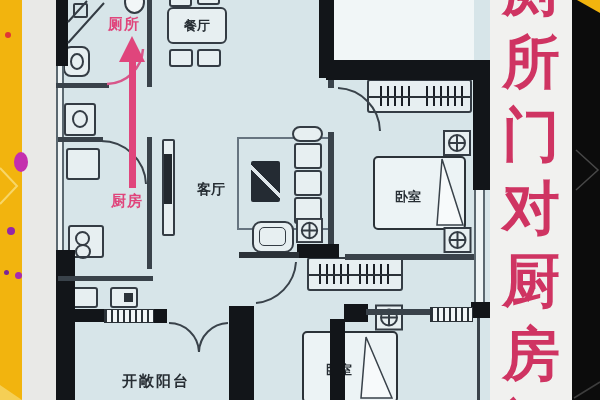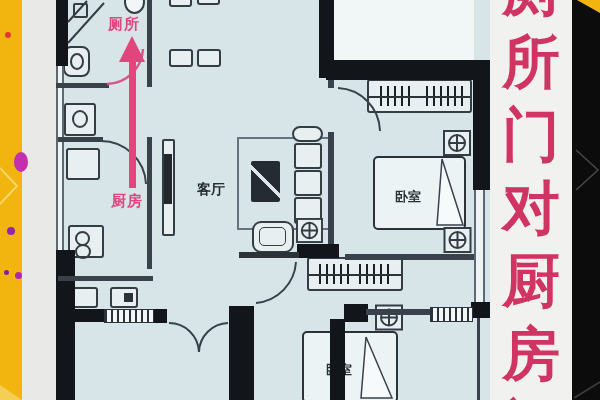--- a/index.html
+++ b/index.html
@@ -59,20 +59,23 @@
       <div class="abs furn" style="left:2px;top:71px;width:28px;height:27px;"></div>
     </div>
     <div class="abs furn" style="left:196px;top:221px;width:42px;height:32px;border-radius:9px;">
       <div class="abs furn furn-plain" style="left:5px;top:4px;width:27px;height:19px;border-radius:5px;border-width:1.5px;"></div>
     </div>
 
     <div class="abs chair" style="left:113px;top:-9px;width:23px;height:16px;"></div>
     <div class="abs chair" style="left:141px;top:-11px;width:23px;height:16px;"></div>
     <div class="abs chair" style="left:113px;top:49px;width:24px;height:18px;"></div>
     <div class="abs chair" style="left:141px;top:49px;width:24px;height:18px;"></div>
+    <div class="abs furn" style="left:111px;top:7px;width:60px;height:37px;border-radius:6px;border-width:2.5px;display:flex;align-items:center;justify-content:center;">
+      <span class="room-label" style="font-size:13px;">餐厅</span>
+    </div>
 
     <div class="abs furn furn-plain" style="left:17px;top:3px;width:15px;height:15px;border-radius:2px;"></div>
     <div class="abs furn" style="left:7px;top:46px;width:27px;height:31px;border-radius:8px;">
       <div class="abs" style="left:5px;top:5px;width:14px;height:17px;border:2px solid #343c44;border-radius:50%;box-sizing:border-box;"></div>
     </div>
     <div class="abs" style="left:68px;top:-10px;width:21px;height:24px;border:2.5px solid #343c44;border-radius:50%;box-sizing:border-box;background:#f2f6f7;"></div>
 
     <div class="abs furn" style="left:8px;top:103px;width:32px;height:33px;">
       <div class="abs" style="left:6px;top:5px;width:16px;height:18px;border:2px solid #343c44;border-radius:50%;box-sizing:border-box;"></div>
     </div>
@@ -164,20 +167,21 @@
       <path d="M386,159 L407,225 L381,225 Z" fill="#f7fafb" stroke="#39424a" stroke-width="1.5"></path>
       <path d="M310,337 L336,398 L305,398 Z" fill="#f7fafb" stroke="#39424a" stroke-width="1.5"></path>
     </svg>
 
     <div class="abs arrow-shaft" style="left:73px;top:60px;width:7px;height:128px;"></div>
     <div class="abs arrow-head" style="left:63px;top:36px;"></div>
 
     <span class="abs pink-label" style="left:52px;top:15px;font-family:'Liberation Serif',serif;">厕所</span>
     <span class="abs pink-label" style="left:55px;top:192px;font-family:'Liberation Serif',serif;">厨房</span>
     <span class="abs room-label" style="left:141px;top:181px;font-size:14px;z-index:12;">客厅</span>
+    <span class="abs room-label" style="left:66px;top:372px;font-size:15px;letter-spacing:2px;z-index:12;">开敞阳台</span>
   </div>
 
   <div class="abs strip-yellow">
     <div class="abs" style="left:5px;top:32px;width:6px;height:6px;border-radius:50%;background:#e03636;"></div>
     <div class="abs" style="left:14px;top:152px;width:14px;height:20px;border-radius:50%;background:#c42fae;"></div>
     <div class="abs" style="left:7px;top:227px;width:8px;height:8px;border-radius:50%;background:#9427a8;"></div>
     <div class="abs" style="left:4px;top:270px;width:5px;height:5px;border-radius:50%;background:#7c2596;"></div>
     <div class="abs" style="left:15px;top:272px;width:7px;height:7px;border-radius:50%;background:#a62bb0;"></div>
     <svg class="abs" style="left:0;top:160px;" width="22" height="50" viewBox="0 0 22 50">
       <path d="M0,8 L17,26 L0,44" fill="none" stroke="#f7d668" stroke-width="2"></path>

